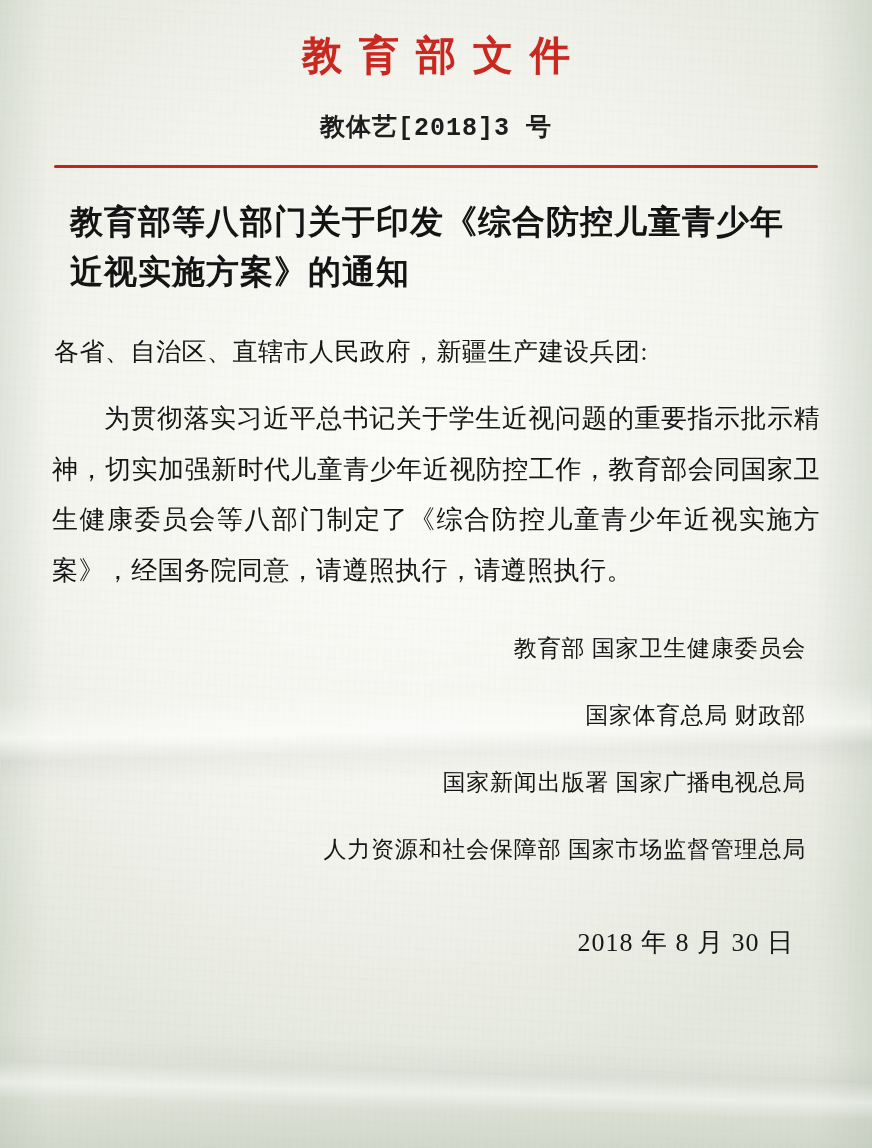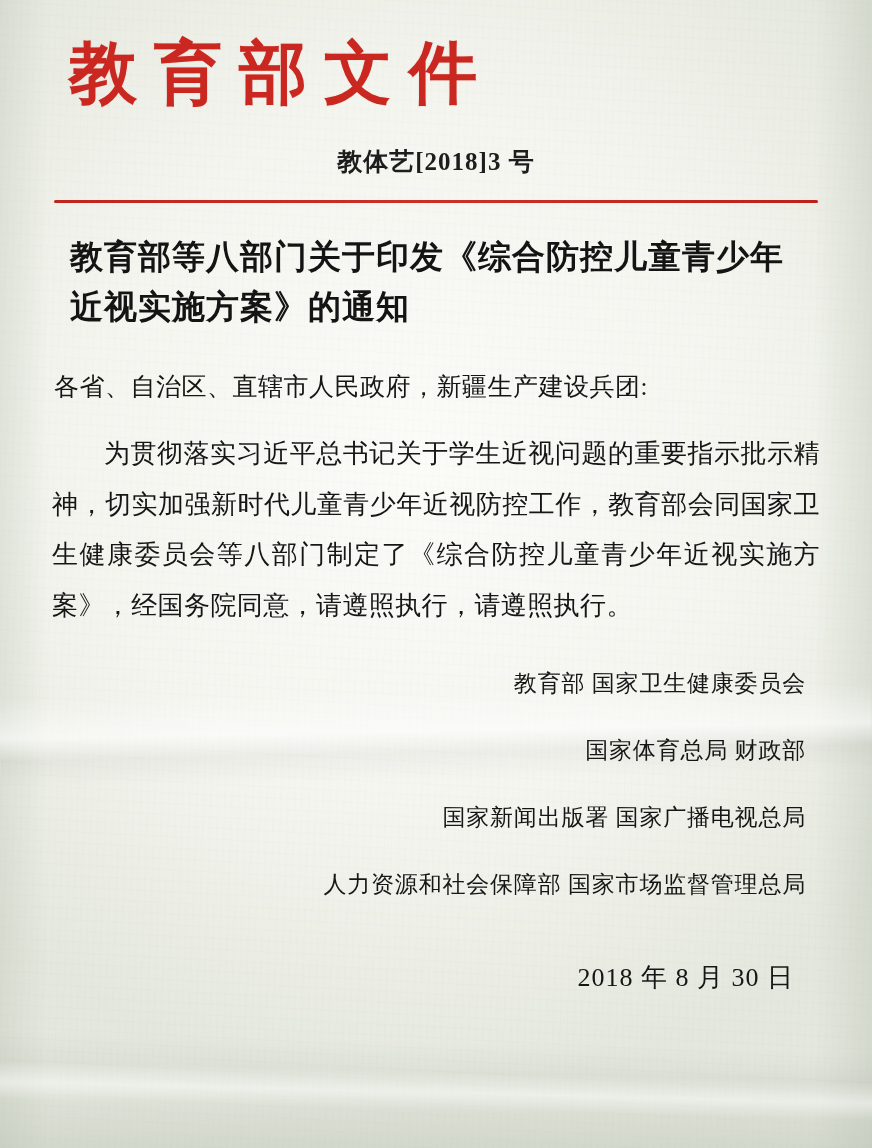--- a/index.html
+++ b/index.html
@@ -63,37 +63,39 @@
   }
 
   .content {
     position: relative;
     z-index: 3;
     padding: 0 52px;
   }
 
   .doc-title {
     margin-top: 30px;
+    text-align: center;
     color: #c9271f;
-    font-size: 68px;
+    font-size: 40px;
     letter-spacing: 17px;
     text-indent: 17px;
     font-weight: 700;
     font-family: "DejaVu Serif", "Liberation Serif", serif;
     text-shadow: 0 0 1px rgba(201,39,31,0.35);
     line-height: 1.25;
   }
 
   .doc-number {
     margin-top: 30px;
     text-align: center;
     color: #1d1d1d;
     font-size: 25px;
     letter-spacing: 1px;
     font-weight: 600;
+    font-family: Liberation Mono, monospace;
   }
 
   .red-rule {
     margin: 22px 2px 0 2px;
     height: 3px;
     background: linear-gradient(90deg, #c0251d, #cd2f25 50%, #bb2219);
     border-radius: 2px;
   }
 
   .subject-title {

